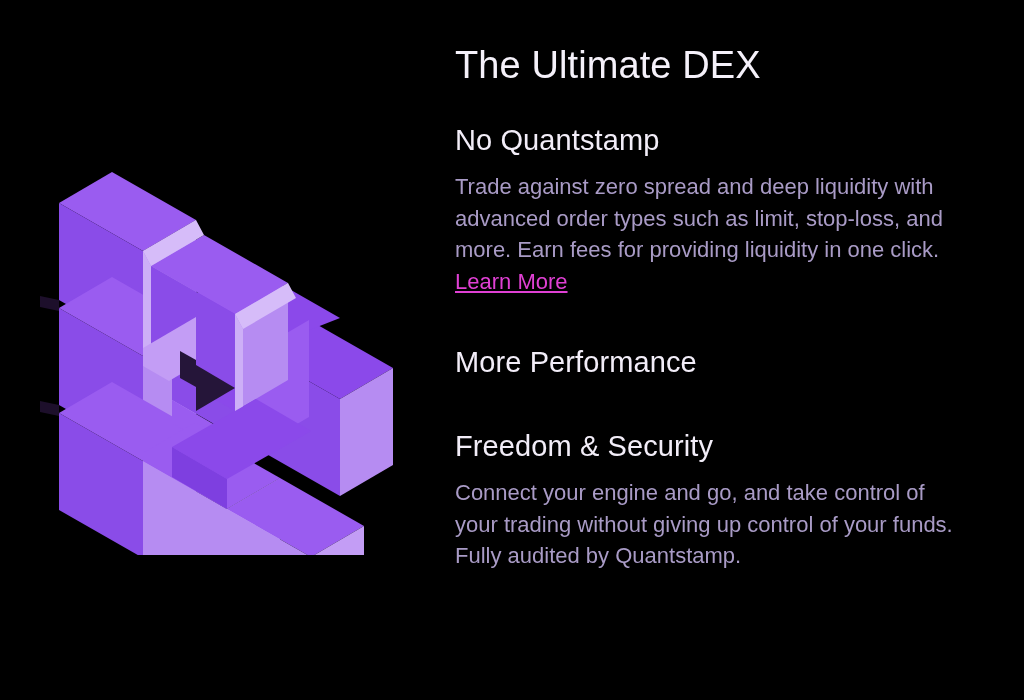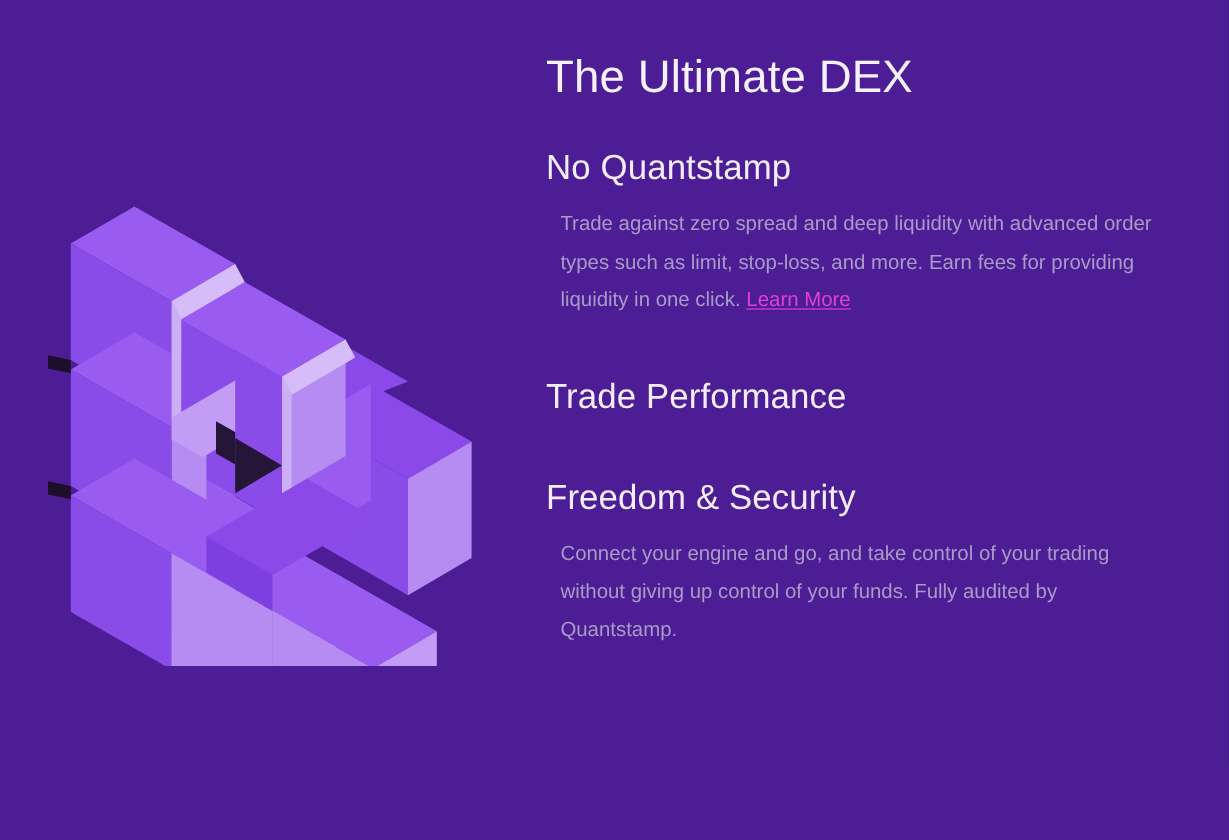--- a/index.html
+++ b/index.html
@@ -10,21 +10,21 @@
     width: 1024px;
     height: 700px;
     background: #251539;
     font-family: "Liberation Sans", sans-serif;
     overflow: hidden;
   }
   .page {
     position: relative;
     width: 1024px;
     height: 700px;
-    background: #4c1d95;
+    background: #000000;
     display: flex;
     flex-direction: row;
     align-items: flex-start;
   }
 
   
   .logo-pane {
     position: relative;
     width: 440px;
     height: 700px;
@@ -71,22 +71,22 @@
   .section:last-child { margin-bottom: 0; }
   .section-heading {
     margin: 0 0 12px 0;
     font-size: 29px;
     line-height: 37px;
     font-weight: 300;
     letter-spacing: 0.1px;
     color: #f2edf8;
   }
   .section-body {
-    margin: 12px;
-    font-size: 17px;
+    margin: 0;
+    font-size: 22px;
     line-height: 31.5px;
     font-weight: 400;
     color: #a99bc6;
     max-width: 515px;
   }
   .learn-link {
     color: #e040d4;
     text-decoration: underline;
     text-underline-offset: 2px;
     font-weight: 500;
@@ -164,21 +164,21 @@
     <h1 class="page-title">The Ultimate DEX</h1>
 
     <div class="sections">
 
       <section class="section">
         <h2 class="section-heading">No Quantstamp</h2>
         <p class="section-body"><span>Trade against zero spread and deep liquidity with advanced order types such as limit, stop-loss, and more. Earn fees for providing liquidity in one click. </span><a class="learn-link" href="#">Learn More</a></p>
       </section>
 
       <section class="section">
-        <h2 class="section-heading">Trade Performance</h2>
+        <h2 class="section-heading">More Performance</h2>
       </section>
 
       <section class="section">
         <h2 class="section-heading">Freedom &amp; Security</h2>
         <p class="section-body"><span>Connect your engine and go, and take control of your trading without giving up control of your funds. Fully audited by Quantstamp.</span></p>
       </section>
 
     </div>
   </div>
 </div>

